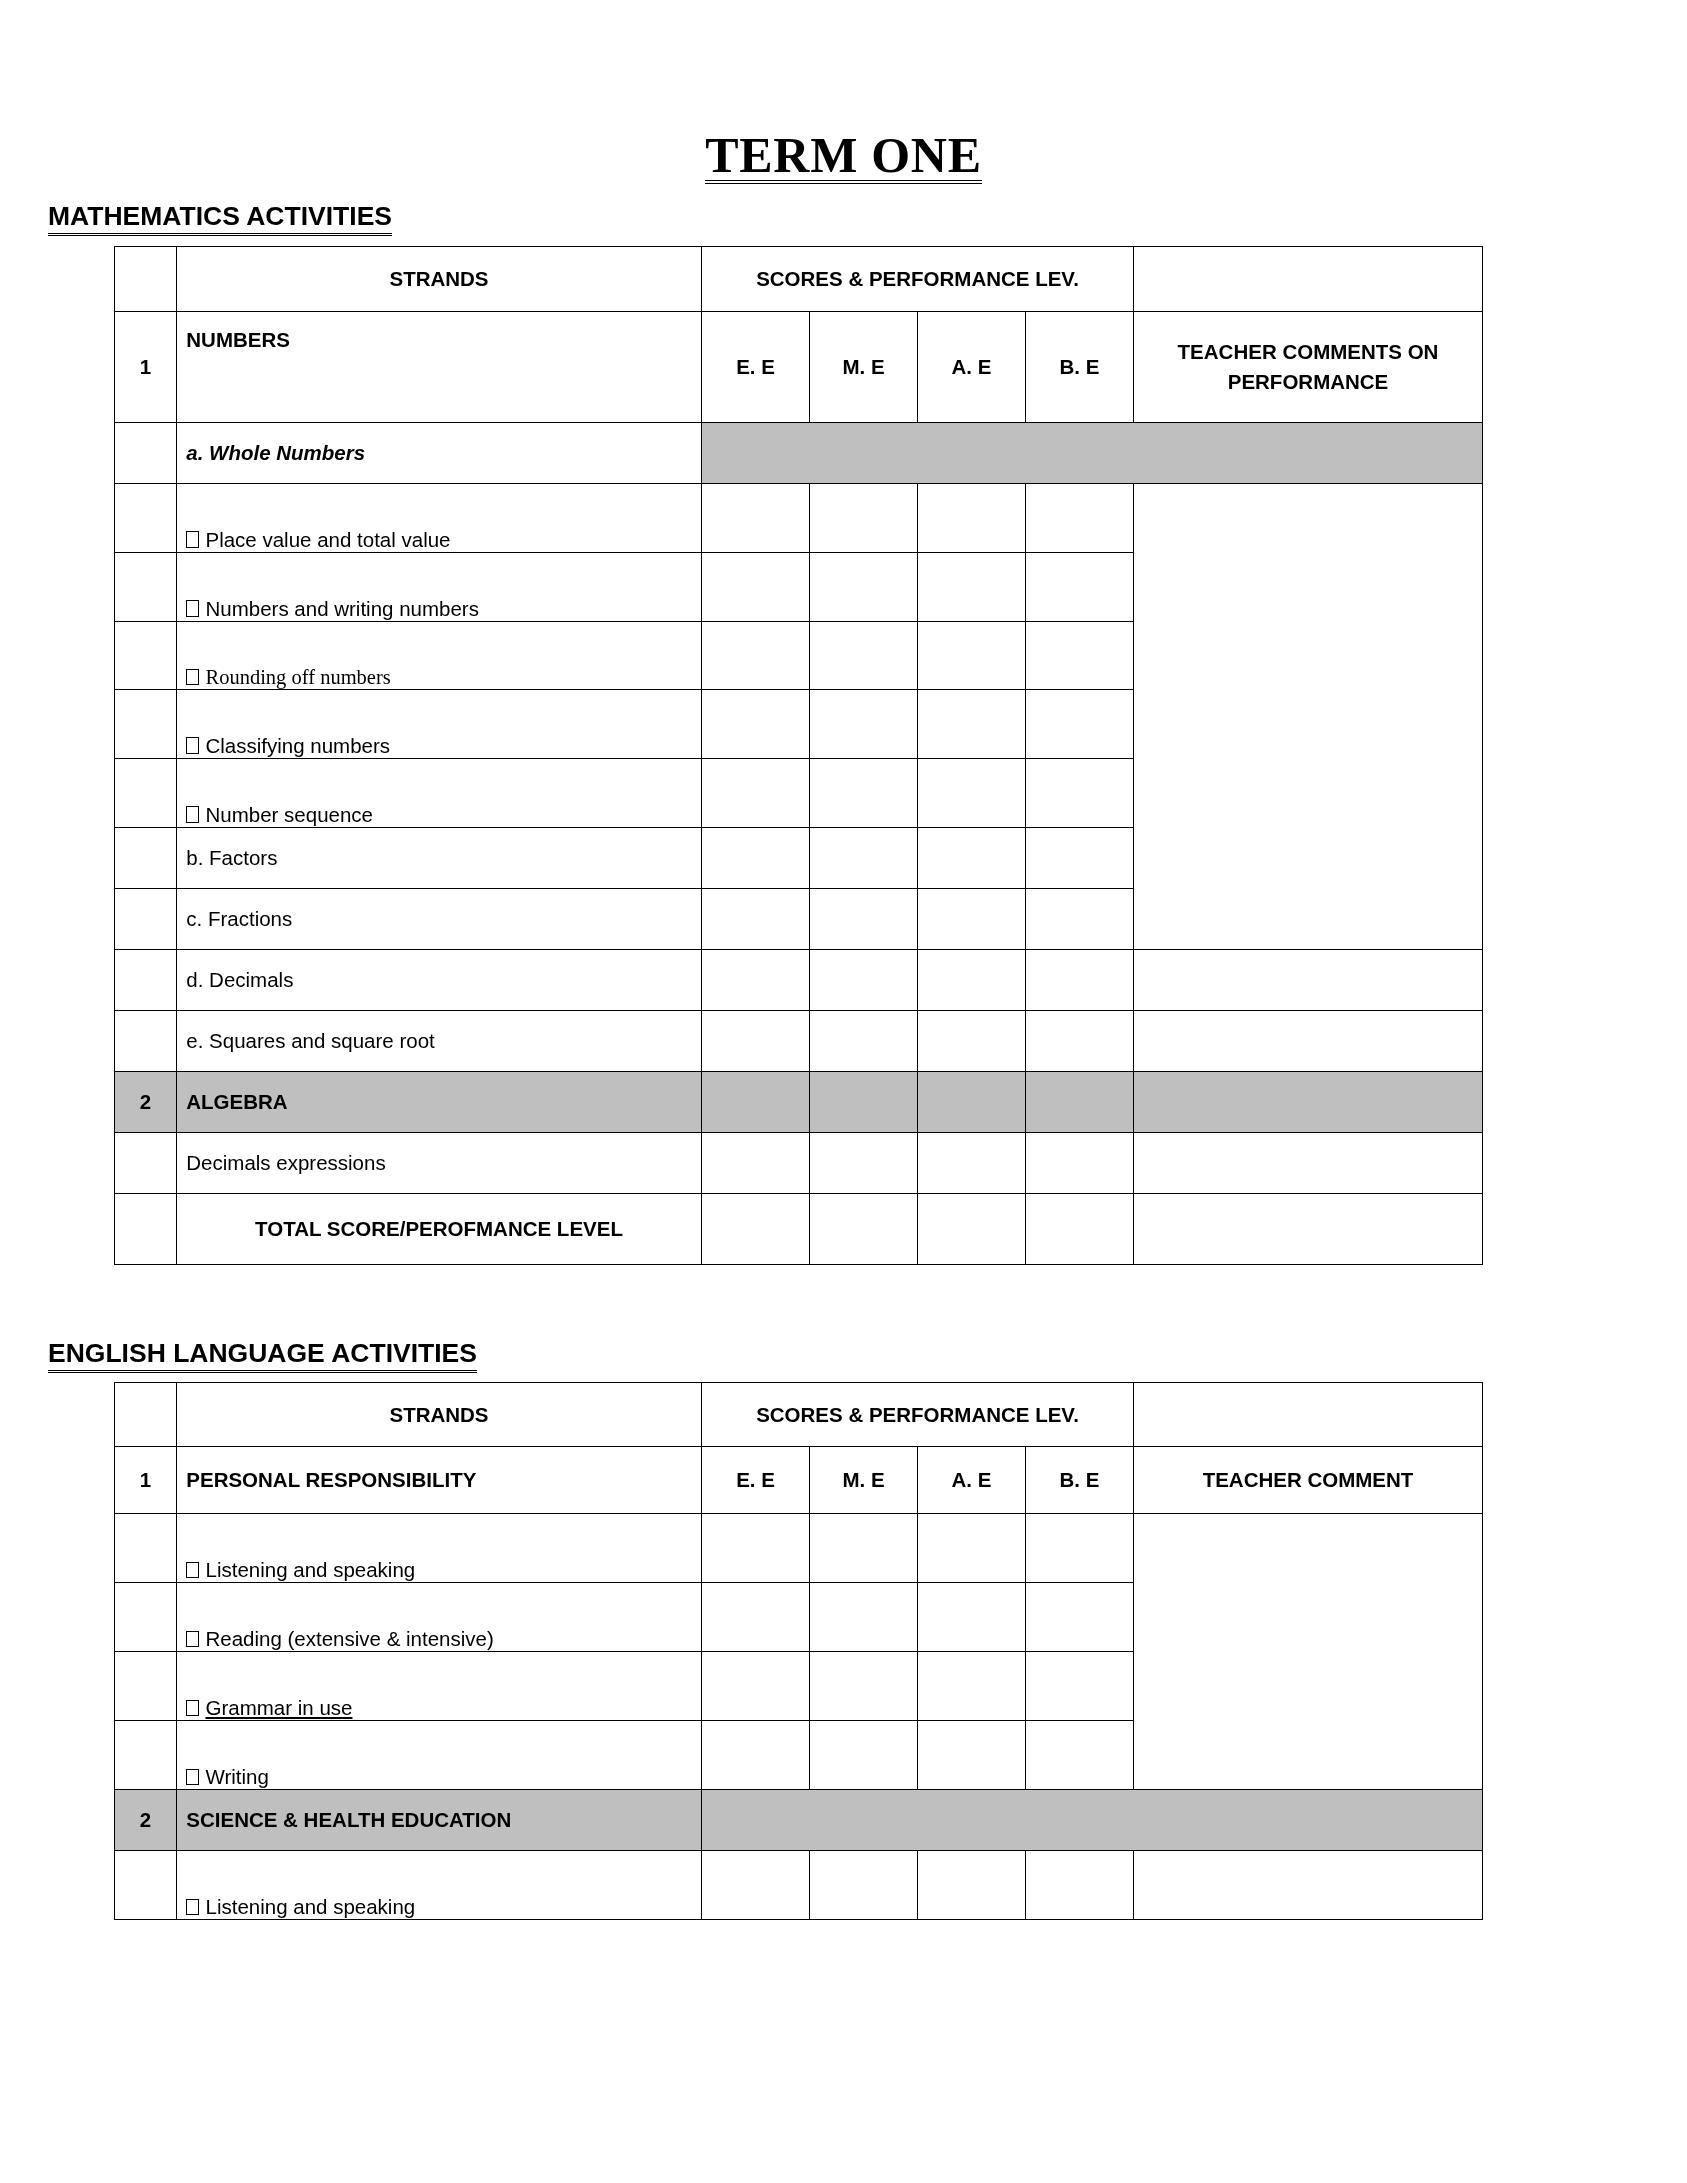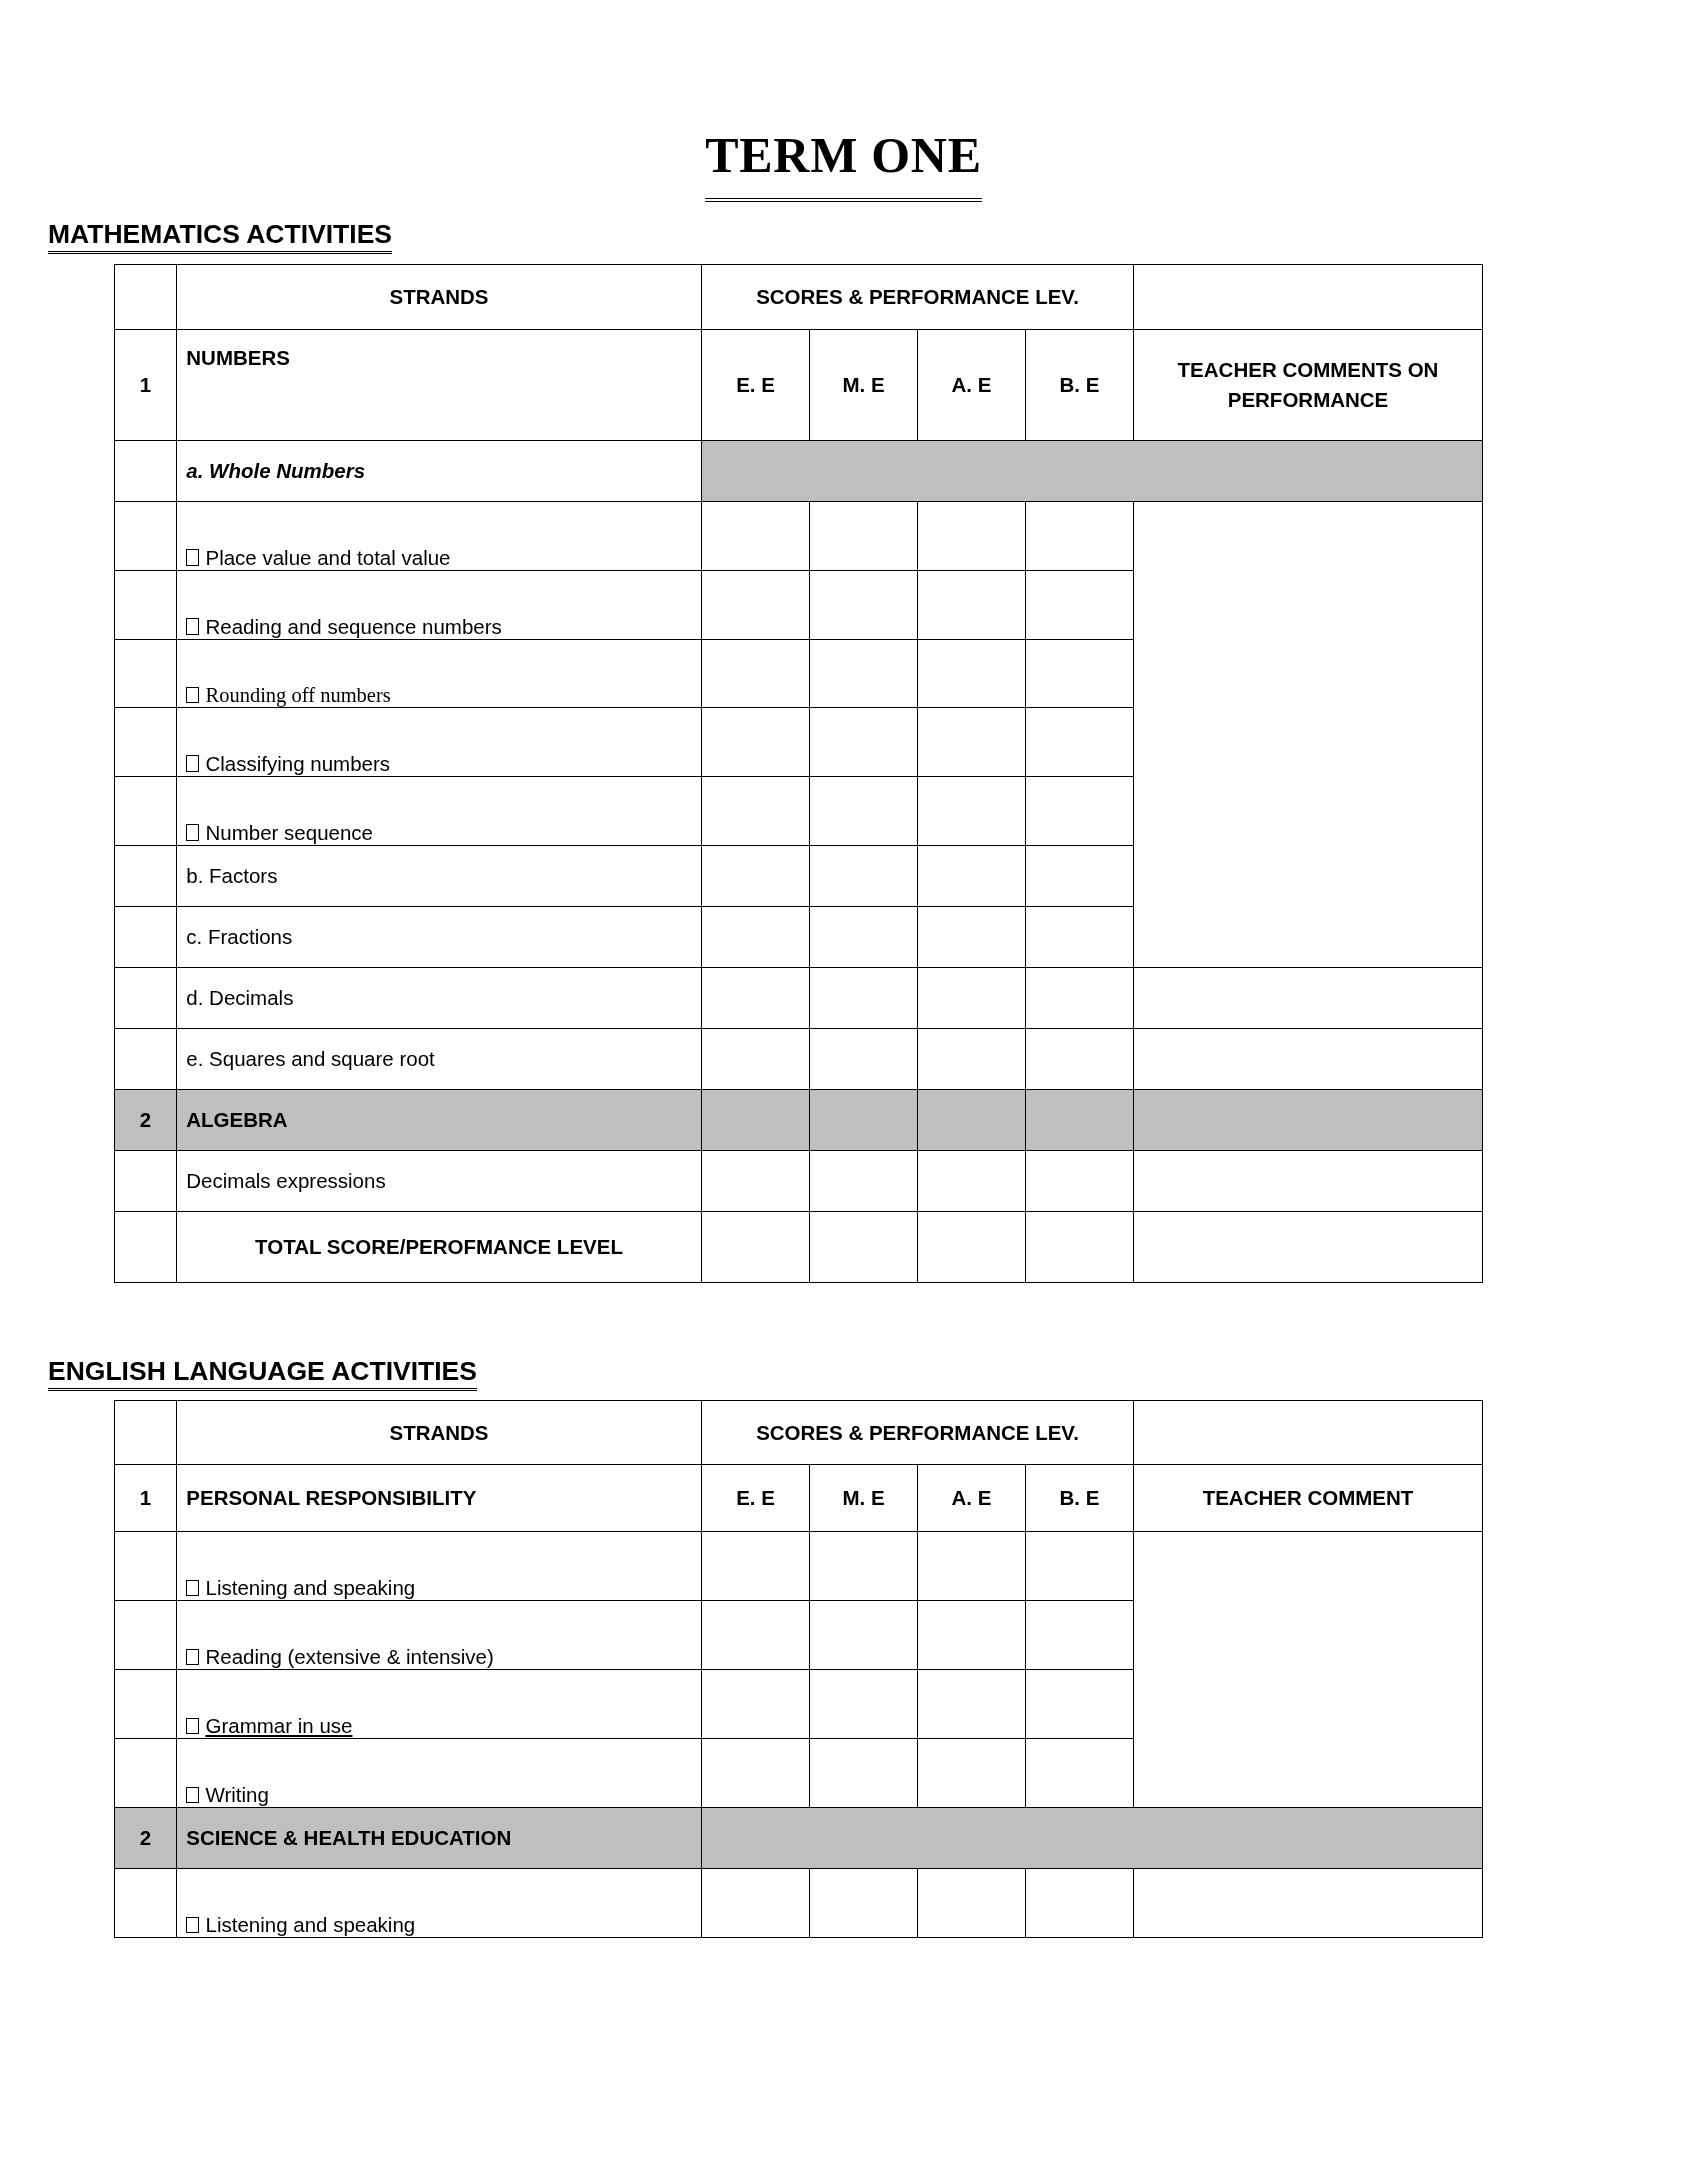--- a/index.html
+++ b/index.html
@@ -30,21 +30,21 @@
     font-family: "Liberation Serif", serif;
     font-weight: bold;
     font-size: 50px;
     letter-spacing: 0.7px;
     padding-top: 130px;
     line-height: 1.0;
   }
   .doc-title .ttl {
     display: inline-block;
     border-bottom: 4px double #000;
-    padding-bottom: 18px;
+    padding-bottom: 0;
   }
 
   
   .section-heading {
     font-size: 26.5px;
     font-weight: bold;
     margin-left: 48px;
     margin-top: 17px;
     margin-bottom: 9.3px;
     display: block;
@@ -167,21 +167,21 @@
         <td></td>
         <td class="hv-thick-r"></td>
         <td class="hv-thick-r" rowspan="7"></td>
       </tr>
 
       <tr style="height:61px;">
         <td></td>
         <td>
           <span class="cell-flow">
             <i class="bullet"></i>
-            <span>Reading and sequence numbers</span>
+            <span>Numbers and writing numbers</span>
           </span>
         </td>
         <td></td>
         <td></td>
         <td></td>
         <td class="hv-thick-r"></td>
       </tr>
 
       <tr style="height:61px;font-family:Liberation Serif, serif;">
         <td></td>

